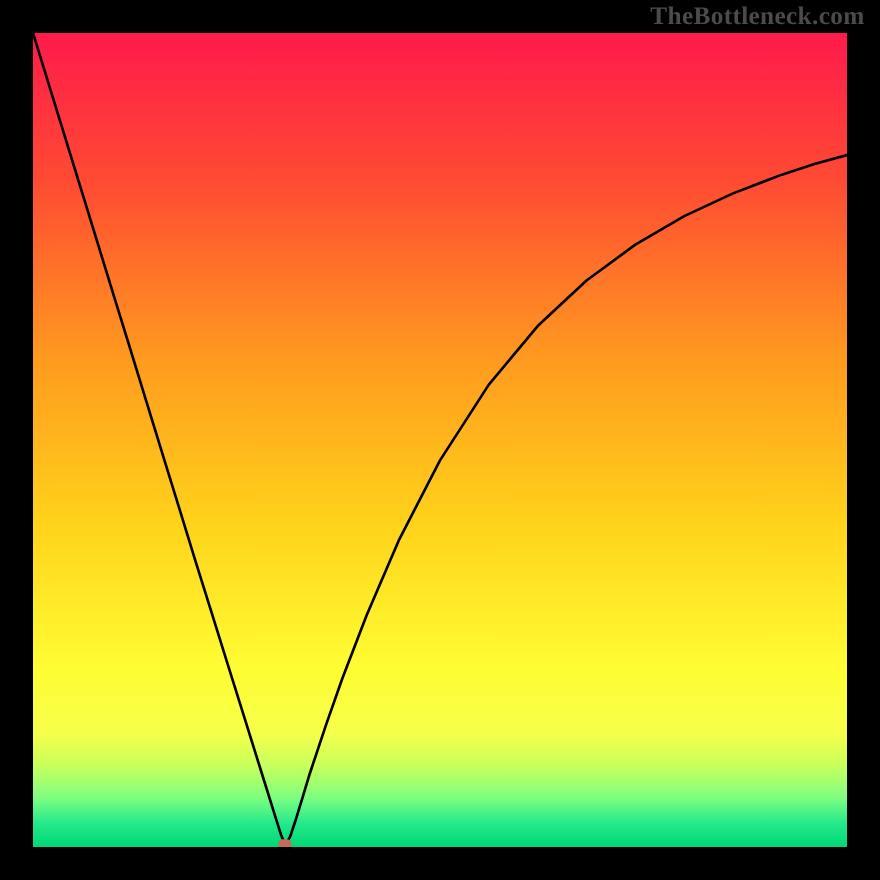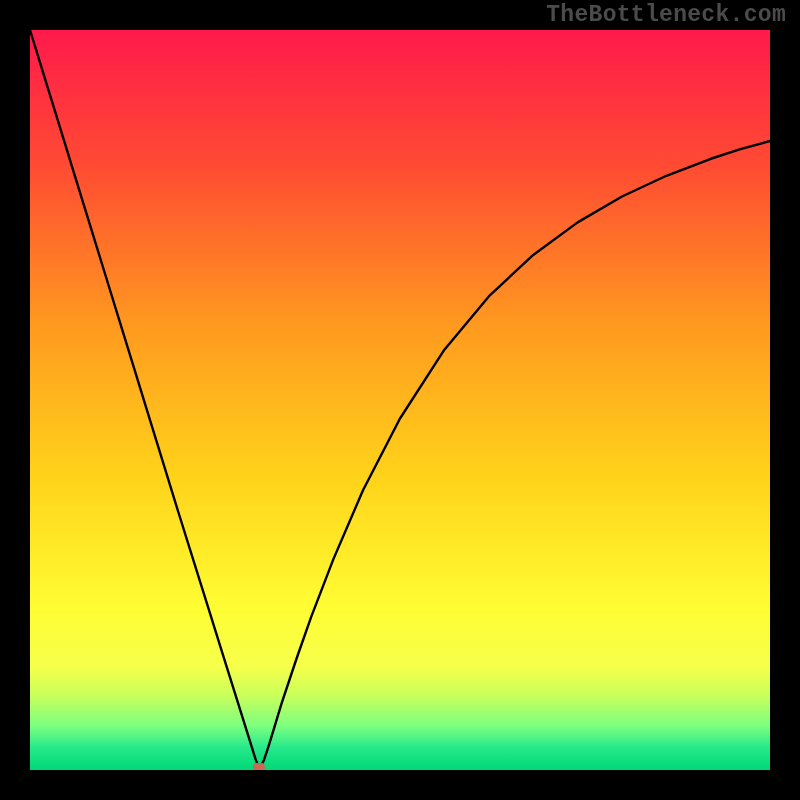--- a/index.html
+++ b/index.html
@@ -14,21 +14,21 @@
   }
 
   .watermark {
     position: absolute;
     top: 2px;
     right: 14px;
     color: #4b4b4b;
     font-size: 23px;
     font-weight: 600;
     letter-spacing: 0.3px;
-    font-family: Liberation Mono, monospace;
+    font-family: Liberation Serif, serif;
     text-align: center;
   }
 
   
   .plot {
     position: absolute;
     left: 30px;
     top: 30px;
     width: 740px;
     height: 740px;

